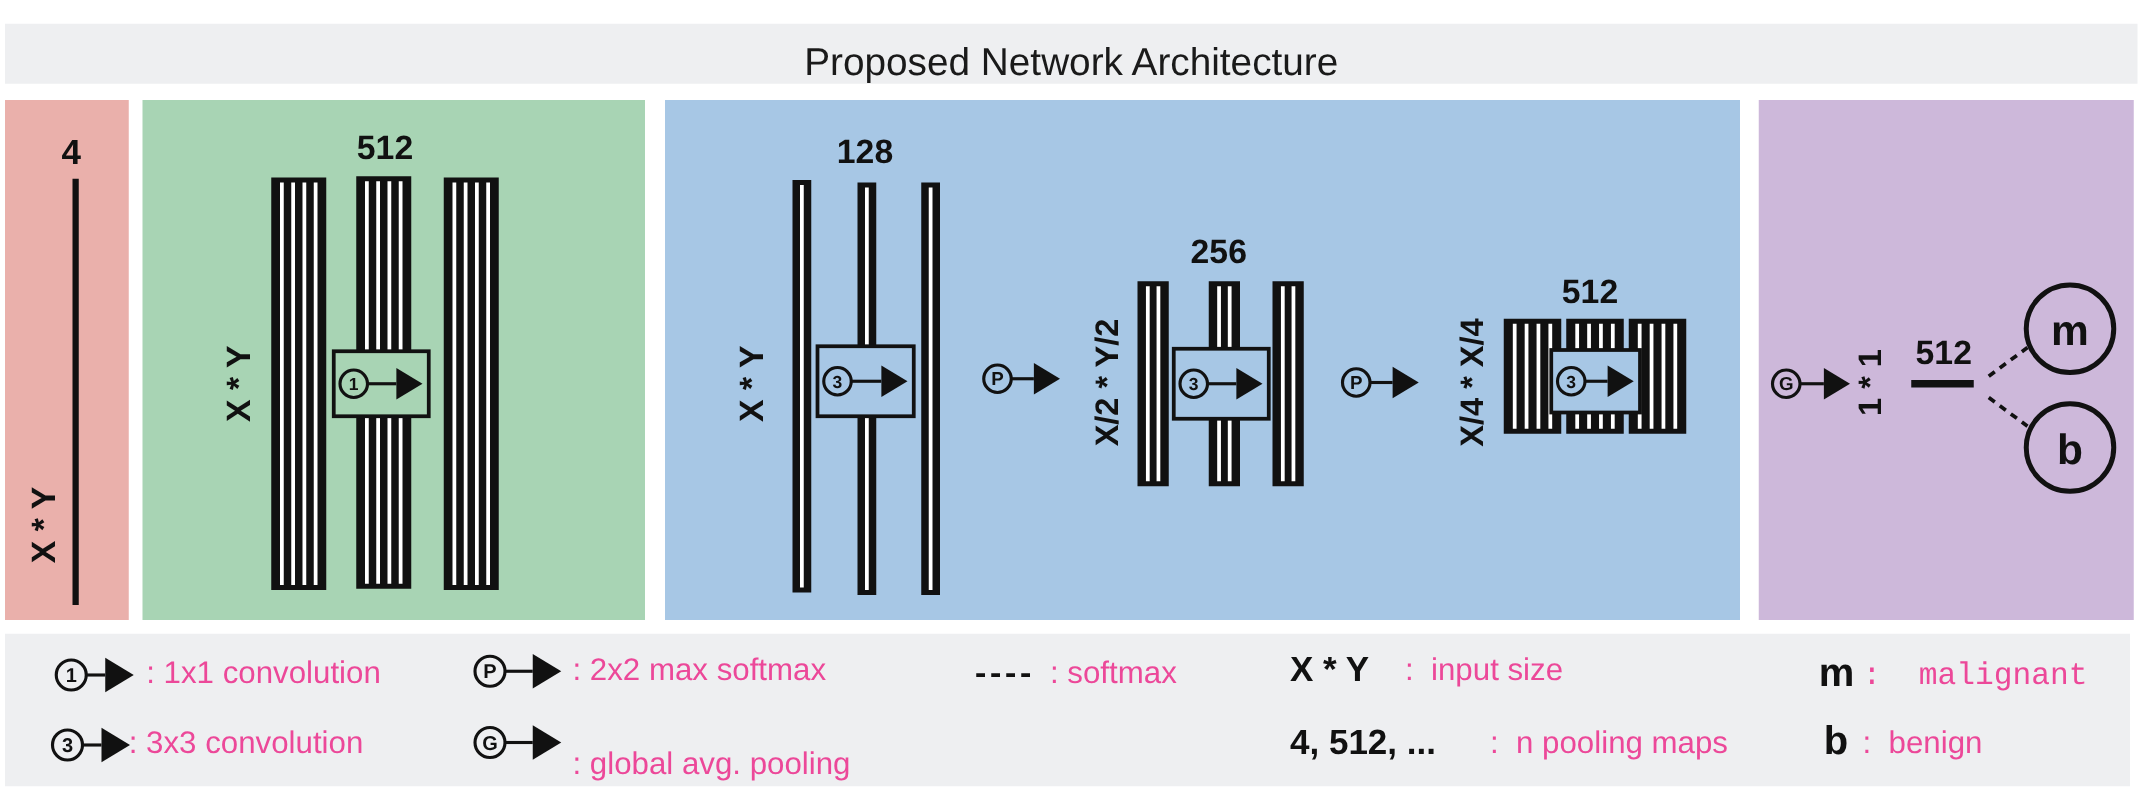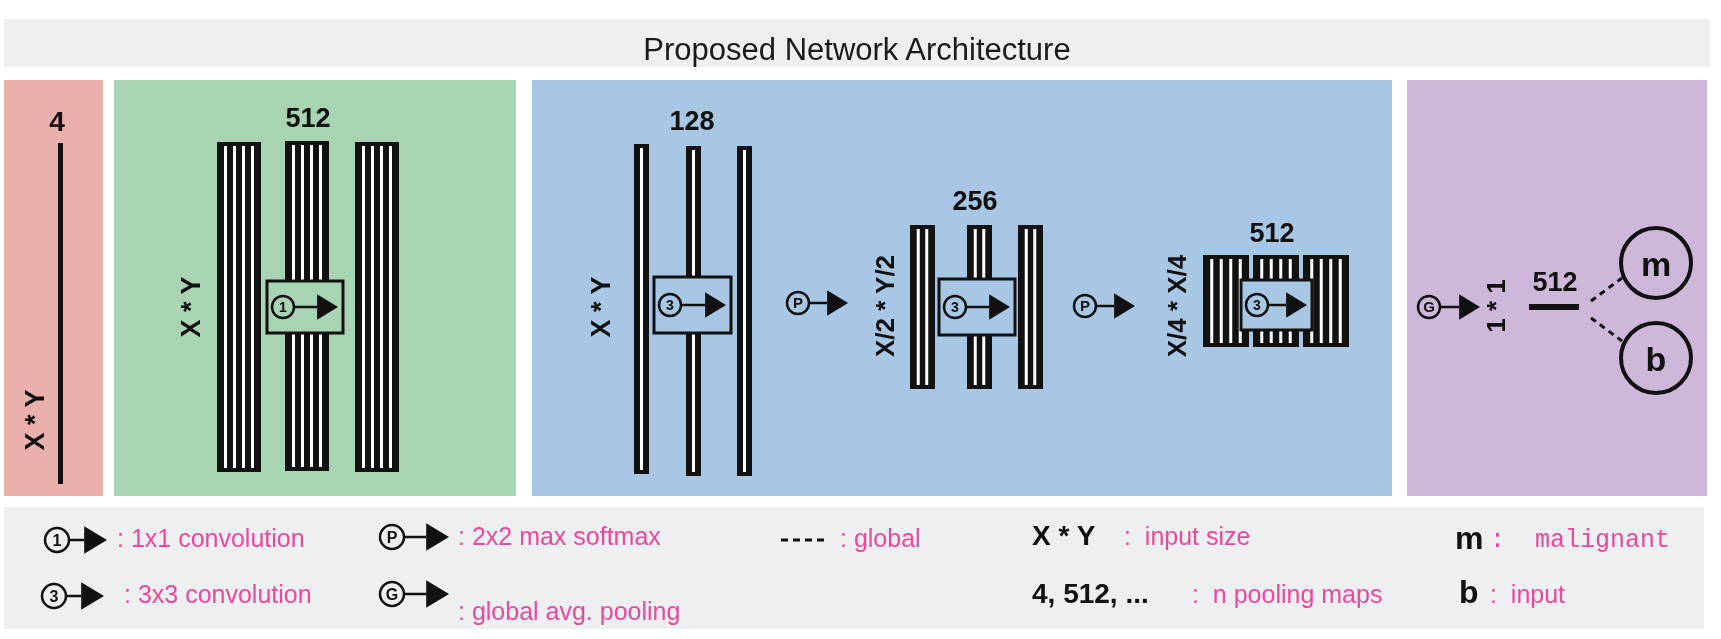--- a/index.html
+++ b/index.html
@@ -219,24 +219,24 @@
     <g id="op-b3">
         <circle cx="1257" cy="305" r="11" fill="none" stroke="#111" stroke-width="2.5"></circle>
         <text x="1257" y="310.04" font-size="14" text-anchor="middle" font-family="Liberation Sans, sans-serif" font-weight="bold" fill="#111">3</text>
         <line x1="1268" y1="305" x2="1286.1" y2="305" stroke="#111" stroke-width="2.5"></line>
         <polygon points="1286.1,292.35 1307,305 1286.1,317.65" fill="#111"></polygon>
       </g>
   </g>
   </svg>
 
 <div class="leg" style="left:117px; top:524px;">: 1x1 convolution</div>
-<div class="leg" style="left:124px; top:580px;">: 3x3 convolution</div>
+<div class="leg" style="left:103px; top:580px;">: 3x3 convolution</div>
 <div class="leg" style="left:458px; top:522px;">: 2x2 max softmax</div>
 <div class="leg" style="left:458px; top:597px;">: global avg. pooling</div>
-<div class="leg" style="left:840px; top:524px;">: global</div>
+<div class="leg" style="left:840px; top:524px;">: softmax</div>
 <div class="leg-b" style="left:1032px; top:520px;">X * Y</div>
 <div class="leg" style="left:1124px; top:522px;">:  input size</div>
 <div class="leg-b" style="left:1032px; top:578px;">4, 512, ...</div>
 <div class="leg" style="left:1192px; top:580px;">:  n pooling maps</div>
 <div class="leg-b" style="left:1455px; top:520px; font-size:32px;">m</div>
 <div class="leg" style="left:1490px; top:526px;font-family:Liberation Mono, monospace;">:  malignant</div>
 <div class="leg-b" style="left:1459px; top:574px; font-size:32px;">b</div>
-<div class="leg" style="left:1490px; top:580px;">:  input</div>
+<div class="leg" style="left:1490px; top:580px;">:  benign</div>
 
 </body></html>

